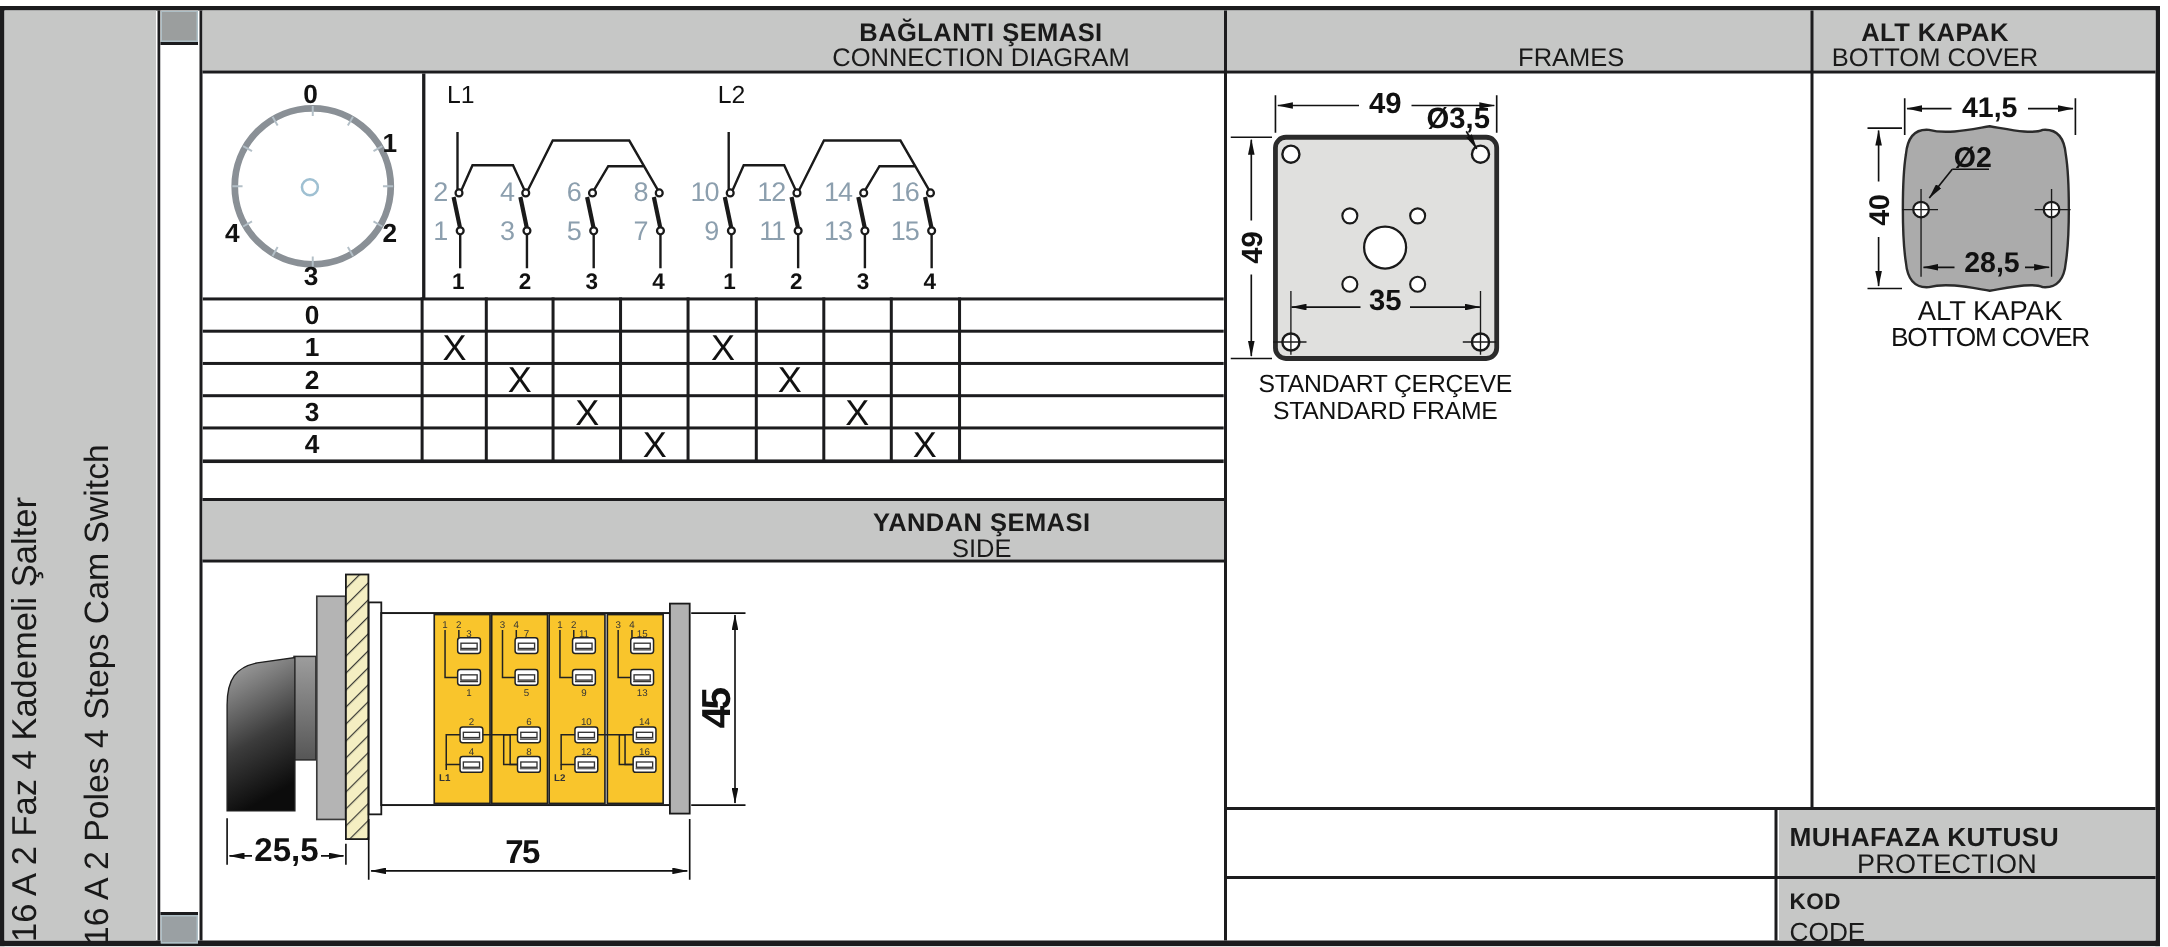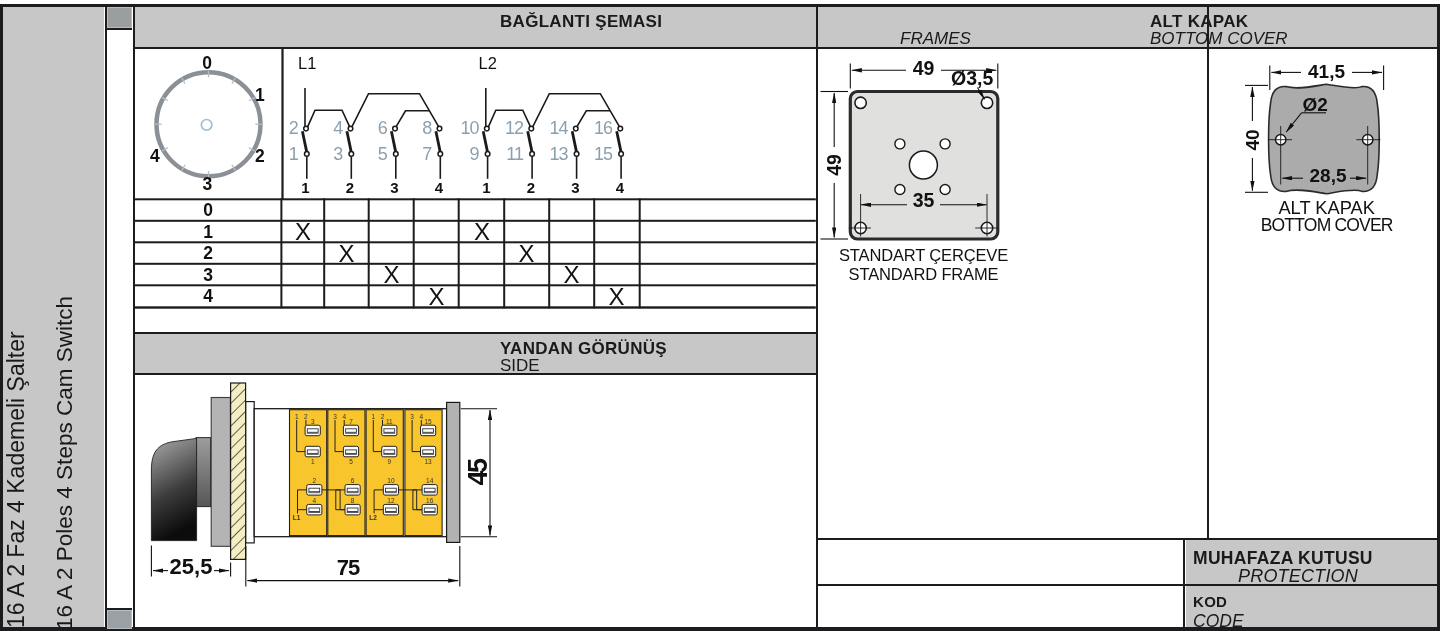--- a/index.html
+++ b/index.html
@@ -2,23 +2,23 @@
 <html><head>
 <meta charset="utf-8">
 <style>
   html,body{margin:0;padding:0;background:#ffffff;}
   #page{position:relative;width:1445px;height:631px;background:#ffffff;overflow:hidden;
         font-family:"Liberation Sans", sans-serif;color:#1a1a1a;}
   .abs{position:absolute;}
   .ln{position:absolute;background:#1c1c1e;}
   .band{position:absolute;background:#c6c7c6;}
   .hb{font-weight:bold;font-size:17px;letter-spacing:0.3px;}
-  .hi{font-style:italic;font-size:17px;}
+  .hi{font-size:17px;}
   .hr{font-size:17px;}
-  .rt{text-align:left;}
+  .rt{text-align:center;}
 </style>
 </head>
 <body>
 <div id="page">
 
   <div class="ln" style="left:0;top:4px;width:1440px;height:2.6px;"></div>
 
   <div class="ln" style="left:0;top:4px;width:2.8px;height:627px;"></div>
 
   <div class="ln" style="left:0;top:627px;width:1440px;height:4px;"></div>
@@ -44,20 +44,21 @@
   <div class="band" style="left:135px;top:6.6px;width:1301.5px;height:40.4px;"></div>
 
   <div class="ln" style="left:135px;top:46.8px;width:1301.5px;height:2.2px;"></div>
 
   <div class="ln" style="left:815.8px;top:6.6px;width:2.4px;height:620.4px;"></div>
 
   <div class="ln" style="left:1206.5px;top:6.6px;width:2.4px;height:532.4px;"></div>
 
   <div class="abs hb rt" style="left:500px;top:11.5px;width:308px;">BAĞLANTI ŞEMASI</div>
 
+  <div class="abs hr rt" style="left:500px;top:28.8px;width:308px;">CONNECTION DIAGRAM</div>
 
 
   <div class="abs hi rt" style="left:900px;top:28.8px;width:295px;">FRAMES</div>
 
   <div class="abs hb rt" style="left:1150px;top:11.5px;width:280px;">ALT KAPAK</div>
 
   <div class="abs hi rt" style="left:1150px;top:28.8px;width:280px;">BOTTOM COVER</div>
 
   <svg class="abs" style="left:135px;top:47px;" width="682" height="262" viewBox="135 47 682 262">
 
@@ -261,21 +262,21 @@
       <text x="616.5" y="304.5">X</text>
     </g>
   </svg>
 
   <div class="ln" style="left:135px;top:331.5px;width:680.8px;height:2.2px;"></div>
 
   <div class="band" style="left:135px;top:333.7px;width:680.8px;height:39.3px;"></div>
 
   <div class="ln" style="left:135px;top:373px;width:680.8px;height:2.2px;"></div>
 
-  <div class="abs hb rt" style="left:500px;top:338.5px;width:309px;">YANDAN GÖRÜNÜŞ</div>
+  <div class="abs hb rt" style="left:500px;top:338.5px;width:309px;">YANDAN ŞEMASI</div>
 
   <div class="abs hr rt" style="left:500px;top:356px;width:309px;">SIDE</div>
 
   <svg class="abs" style="left:135px;top:375px;" width="682" height="252" viewBox="135 375 682 252">
     <defs>
       <linearGradient id="knobg" x1="0" y1="0" x2="0.25" y2="1">
         <stop offset="0" stop-color="#a9a9a9"></stop>
           <stop offset="0.25" stop-color="#7d7d7d"></stop>
         <stop offset="0.6" stop-color="#3c3c3c"></stop>
           <stop offset="1" stop-color="#0c0c0c"></stop>

